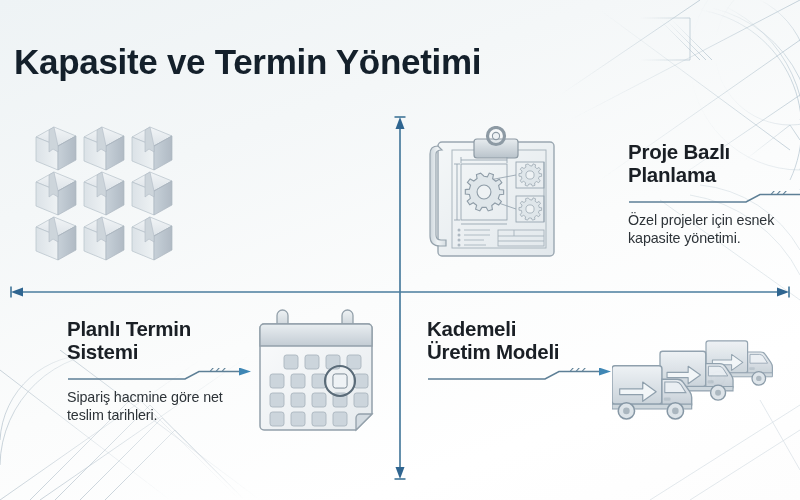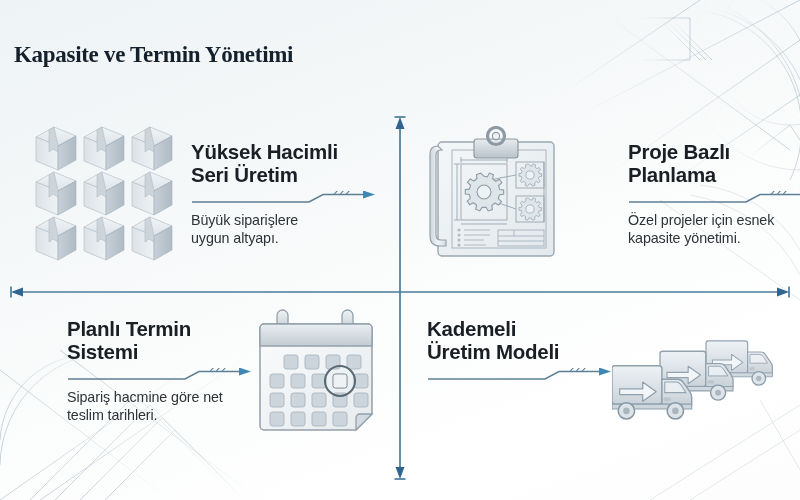--- a/index.html
+++ b/index.html
@@ -15,22 +15,22 @@
   }
   
   .bg-art{position:absolute;inset:0;pointer-events:none;}
   
   .axis{position:absolute;}
   #h-axis{left:8px;top:286px;width:784px;height:12px;}
   #v-axis{left:394px;top:114px;width:12px;height:368px;}
   
   #title{
     position:absolute;left:14px;top:42px;
-    font-family:Liberation Serif, serif;
-    font-weight:700;font-size:23px;letter-spacing:-0.3px;
+    font-family:Liberation Sans, sans-serif;
+    font-weight:700;font-size:35px;letter-spacing:-0.3px;
     color:#14202b;white-space:nowrap;
   }
   
   .quad{position:absolute;}
   .txt{position:absolute;}
   .heading{
     font-weight:700;font-size:20.5px;line-height:1.12;
     color:#1a1f25;letter-spacing:-0.25px;white-space:pre-line;
   }
   .divider{position:relative;height:15px;margin:4px 0 5px 0;}
@@ -181,39 +181,20 @@
       <use href="#boxUnit" x="104" y="5"></use>
       <use href="#boxUnit" x="8" y="50"></use>
       <use href="#boxUnit" x="56" y="50"></use>
       <use href="#boxUnit" x="104" y="50"></use>
       <use href="#boxUnit" x="8" y="95"></use>
       <use href="#boxUnit" x="56" y="95"></use>
       <use href="#boxUnit" x="104" y="95"></use>
     </g>
   </svg>
 
-  <div class="quad txt" id="q1-text">
-    <div class="heading">Yüksek Hacimli
-Seri Üretim</div>
-    <div class="divider">
-      <svg width="186" height="15" viewBox="0 0 186 15">
-        <g stroke="#5d7f96" fill="none" stroke-width="1.5">
-          <path d="M1 11 L118 11 L132 3.5 L172 3.5"></path>
-        </g>
-        <g stroke="#5d7f96" stroke-width="1.1" fill="none">
-          <line x1="143" y1="3.5" x2="147" y2="-1"></line>
-          <line x1="149" y1="3.5" x2="153" y2="-1"></line>
-          <line x1="155" y1="3.5" x2="159" y2="-1"></line>
-        </g>
-        <path d="M184 3.5 L172 -0.5 L172 7.5 Z" fill="#3f87b5"></path>
-      </svg>
-    </div>
-    <div class="body">Büyük siparişlere
-uygun altyapı.</div>
-  </div>
 
   <svg class="icon" id="q2-icon" viewBox="0 0 142 142">
     <defs>
       <linearGradient id="clipBg" x1="0" y1="0" x2="1" y2="1">
         <stop offset="0" stop-color="#f4f7f8"></stop>
           <stop offset="1" stop-color="#e2e8ec"></stop>
       </linearGradient>
       <linearGradient id="clampG" x1="0" y1="0" x2="0" y2="1">
         <stop offset="0" stop-color="#e7ecef"></stop>
           <stop offset="1" stop-color="#b9c3cb"></stop>

